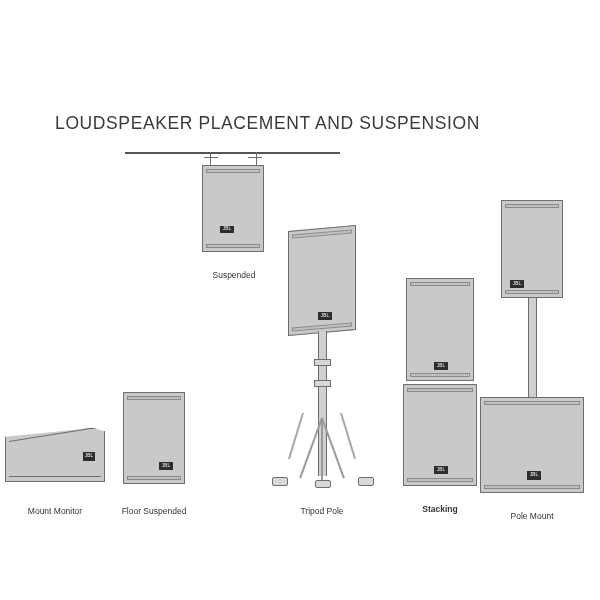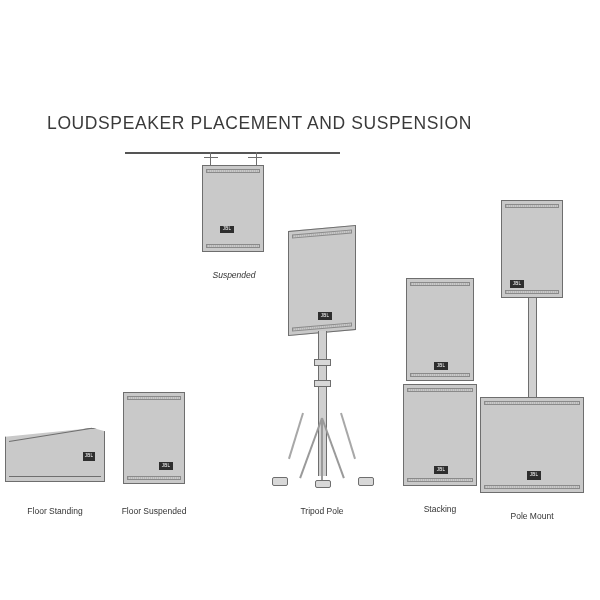--- a/index.html
+++ b/index.html
@@ -27,20 +27,21 @@
     position: absolute;
     left: 0;
     top: 113px;
     width: 519px;
     text-align: center;
     font-size: 17.5px;
     letter-spacing: 0.6px;
     font-weight: 400;
     color: #3a3a3a;
     white-space: nowrap;
+    padding-left: 8px;
   }
 
   .caption {
     position: absolute;
     font-size: 8.5px;
     color: #333;
     text-align: center;
     white-space: nowrap;
   }
 
@@ -144,29 +145,29 @@
     <div class="line" style="left:66px; top:4px; width:1px; height:13px;"></div>
     <div class="line" style="left:14px; top:9px; width:14px; height:1px;"></div>
     <div class="line" style="left:58px; top:9px; width:14px; height:1px;"></div>
 
     <div class="cab" id="suspended-cab">
       <div class="grillT"></div>
       <div class="grillB"></div>
     </div>
     <div class="logo" id="susp-logo">JBL</div>
 
-    <div class="caption" style="left:-10px; top:122px; width:108px;font-style:italic;">Suspended</div>
+    <div class="caption" style="left:-10px; top:122px; width:108px;">Suspended</div>
   </div>
 
   <div id="wedge-group">
     <div id="wedge-body"></div>
     <div class="line" style="left:4px; top:13px; width:84px; height:1px; transform:rotate(-9deg); transform-origin:left center;"></div>
     <div class="line" style="left:4px; top:48px; width:92px; height:1px;"></div>
     <div class="logo" id="wedge-logo">JBL</div>
-    <div class="caption" style="left:-2px; top:78px; width:104px;">Floor Standing</div>
+    <div class="caption" style="left:-2px; top:78px; width:104px;">Mount Monitor</div>
   </div>
 
   <div id="fs-group">
     <div class="cab" id="fs-cab">
       <div class="grillT"></div>
       <div class="grillB"></div>
     </div>
     <div class="logo" id="fs-logo">JBL</div>
     <div class="caption" style="left:-14px; top:114px; width:90px;">Floor Suspended</div>
   </div>
@@ -200,21 +201,21 @@
       <div class="grillB"></div>
     </div>
     <div class="logo" id="stack-top-logo">JBL</div>
 
     <div class="cab" id="stack-bot">
       <div class="grillT"></div>
       <div class="grillB"></div>
     </div>
     <div class="logo" id="stack-bot-logo" style="top:188px;">JBL</div>
 
-    <div class="caption" style="left:-12px; top:226px; width:98px;">Stacking</div>
+    <div class="caption" style="left:-12px; top:226px; width:98px;font-weight:bold;">Stacking</div>
   </div>
 
   <div id="pole-group">
     <div class="cab" id="pole-top">
       <div class="grillT"></div>
       <div class="grillB"></div>
     </div>
     <div class="logo" id="pole-top-logo">JBL</div>
 
     <div class="line" style="left:48px; top:98px; width:7px; height:100px; background:#d0d0d0; border-left:1px solid #6e6e6e; border-right:1px solid #6e6e6e;"></div>

